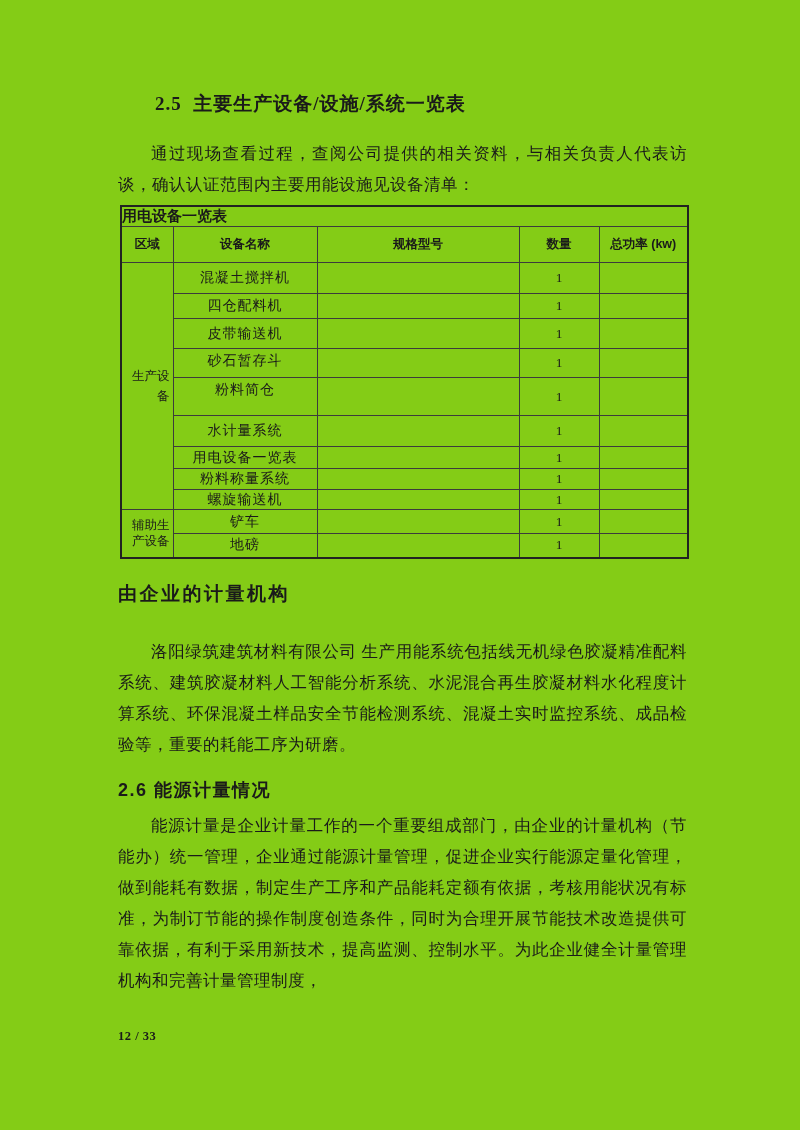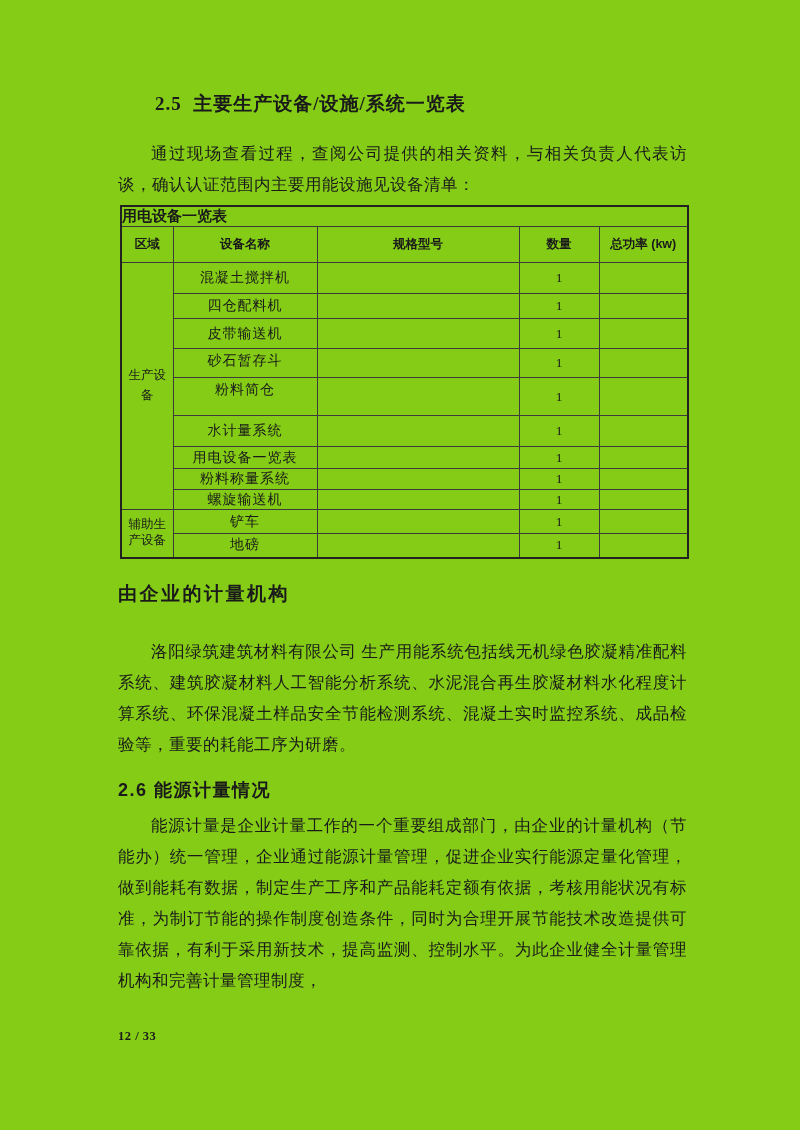--- a/index.html
+++ b/index.html
@@ -41,22 +41,22 @@
   }
   thead tr.hdr { height: 36px; }
   thead tr.hdr th {
     font-family: "Liberation Sans", sans-serif;
     font-weight: bold; font-size: 12.5px; text-align: center;
   }
   tbody td { font-size: 14px; text-align: center; }
   td.device-name { letter-spacing: 1px; }
   td.qty-cell { font-size: 13.5px; font-family: "Liberation Serif", serif; }
   td.region-cell {
-    font-family: Liberation Mono, monospace;
-    font-size: 12.5px; line-height: 20px; padding: 0 3px; text-align: center;
+    font-family: Liberation Sans, sans-serif;
+    font-size: 12.5px; line-height: 20px; padding: 0 3px; text-align: right;
   }
   tbody tr:nth-child(1)  { height: 31px; }
   tbody tr:nth-child(2)  { height: 25px; }
   tbody tr:nth-child(3)  { height: 30px; }
   tbody tr:nth-child(4)  { height: 29px; }
   tbody tr:nth-child(5)  { height: 38px; }
   tbody tr:nth-child(6)  { height: 31px; }
   tbody tr:nth-child(7)  { height: 22px; }
   tbody tr:nth-child(8)  { height: 21px; }
   tbody tr:nth-child(9)  { height: 20px; }

